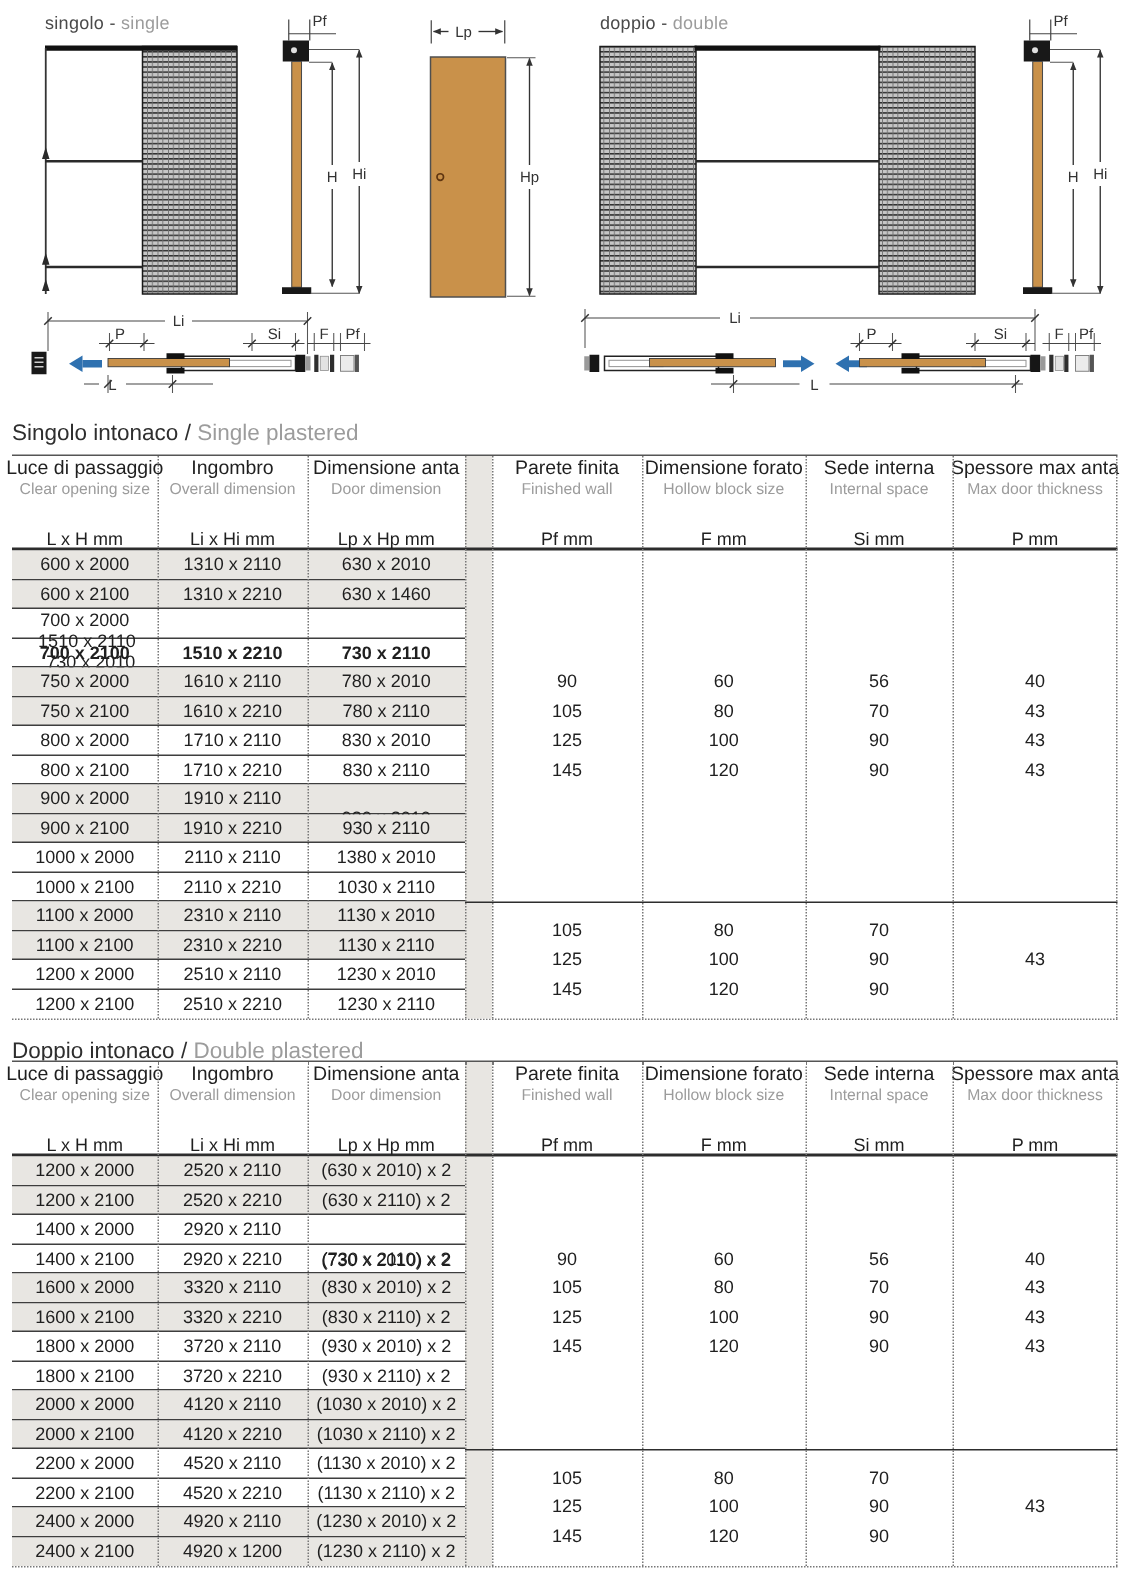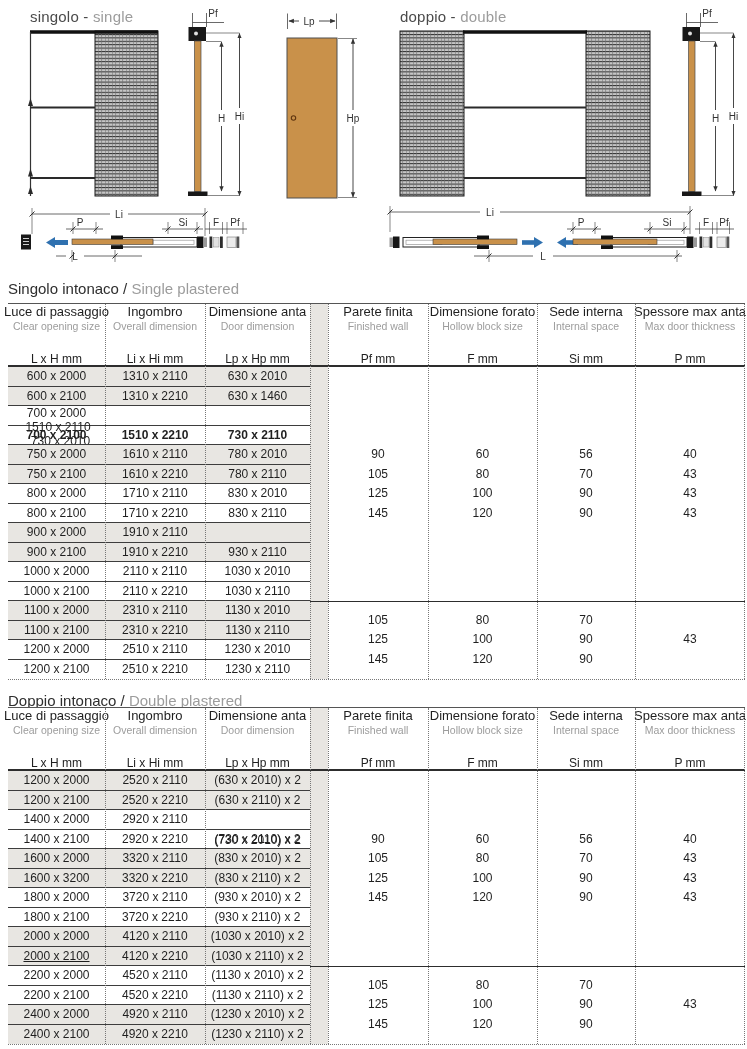--- a/index.html
+++ b/index.html
@@ -3,42 +3,42 @@
 <meta charset="utf-8">
 <style>
   html,body{margin:0;padding:0;}
   body{
     width:747px;height:1049px;position:relative;overflow:hidden;
     background:#ffffff;
     font-family:"Liberation Sans", sans-serif;
     -webkit-font-smoothing:antialiased;
   }
   .diagrams{position:absolute;top:0;left:0;width:747px;height:272px;}
-  .diag-label{position:absolute;top:8px;font-size:15px;color:#4a4a4a;letter-spacing:.2px;}
+  .diag-label{position:absolute;top:8px;font-size:12px;color:#4a4a4a;letter-spacing:.2px;}
   .diag-label .gray{color:#9c9c9c;}
   svg text{font-family:"Liberation Sans",sans-serif;font-size:10px;fill:#333;}
 
   .tbl-title{position:absolute;left:8px;font-size:15px;color:#2e2e2e;}
   .tbl-title .gray{color:#9c9c9c;}
 
   .tbl{
     position:absolute;left:8px;width:737px;background:#fff;
     border-top:1px solid #555;border-bottom:1px dotted #777;
     box-sizing:content-box;
   }
   .strip{position:absolute;top:0;bottom:0;background:#e8e6e2;}
   .thead{position:absolute;top:0;left:0;right:0;height:63px;border-bottom:2px solid #2d2d2d;box-sizing:border-box;}
   .hcol{position:absolute;top:0;height:61px;display:flex;flex-direction:column;align-items:center;justify-content:center;text-align:center;}
   .h-it{font-size:13px;color:#1f1f1f;white-space:nowrap;}
   .h-en{font-size:10.5px;color:#9c9c9c;white-space:nowrap;margin-top:1px;}
   .h-unit{font-size:12px;color:#1f1f1f;white-space:nowrap;margin-top:20px;}
   .tbody-left{position:absolute;top:63px;left:0;width:302px;}
   .row{position:absolute;left:0;width:302px;height:19.5px;display:flex;border-bottom:1px solid #3d3d3d;box-sizing:border-box;}
   .row:last-child{border-bottom:none;}
-  .row.shade{background:#e8e6e2;}
+  .row.shade{background:#e8e6e2;align-items:center;}
   .cell{font-size:12px;color:#1f1f1f;display:flex;align-items:center;justify-content:center;white-space:nowrap;}
   .gcol{position:absolute;display:flex;flex-direction:column;justify-content:center;}
   .gval{height:19.5px;line-height:19.5px;text-align:center;font-size:12px;color:#1f1f1f;}
   .gsep{position:absolute;left:302px;width:435px;height:0;border-top:1px solid #2d2d2d;}
   .vline{position:absolute;top:0;bottom:0;width:0;border-left:1px dotted #777;}
 </style>
 </head>
 <body>
 
 <div class="diagrams">
@@ -303,21 +303,21 @@
         <div class="cell" style="width: 105px; margin-top: 26px;">930 x 2010</div>
       </div>
       <div class="row shade" style="top: 175.5px;">
         <div class="cell" style="width: 97px;">900 x 2100</div>
         <div class="cell" style="width: 100px;">1910 x 2210</div>
         <div class="cell" style="width: 105px;">930 x 2110</div>
       </div>
       <div class="row" style="top: 195px;">
         <div class="cell" style="width: 97px;">1000 x 2000</div>
         <div class="cell" style="width: 100px;">2110 x 2110</div>
-        <div class="cell" style="width: 105px;">1030 x 2010</div>
+        <div class="cell" style="width: 105px;">1380 x 2010</div>
       </div>
       <div class="row" style="top: 214.5px;">
         <div class="cell" style="width: 97px;">1000 x 2100</div>
         <div class="cell" style="width: 100px; text-align: center;">2110 x 2210</div>
         <div class="cell" style="width: 105px;">1030 x 2110</div>
       </div>
       <div class="row shade" style="top: 234px;">
         <div class="cell" style="width: 97px;">1100 x 2000</div>
         <div class="cell" style="width: 100px;">2310 x 2110</div>
         <div class="cell" style="width: 105px;">1130 x 2010</div>
@@ -453,62 +453,62 @@
         <div class="cell" style="width: 97px;">1400 x 2100</div>
         <div class="cell" style="width: 100px;">2920 x 2210</div>
         <div class="cell" style="width: 105px;">(730 x 2110) x 2</div>
       </div>
       <div class="row shade" style="top: 78px;">
         <div class="cell" style="width: 97px;">1600 x 2000</div>
         <div class="cell" style="width: 100px;">3320 x 2110</div>
         <div class="cell" style="width: 105px;">(830 x 2010) x 2</div>
       </div>
       <div class="row shade" style="top: 97.5px;">
-        <div class="cell" style="width: 97px;">1600 x 3200</div>
+        <div class="cell" style="width: 97px;">1600 x 2100</div>
         <div class="cell" style="width: 100px;">3320 x 2210</div>
         <div class="cell" style="width: 105px;">(830 x 2110) x 2</div>
       </div>
       <div class="row" style="top: 117px;">
         <div class="cell" style="width: 97px;">1800 x 2000</div>
         <div class="cell" style="width: 100px;">3720 x 2110</div>
         <div class="cell" style="width: 105px;">(930 x 2010) x 2</div>
       </div>
       <div class="row" style="top: 136.5px;">
         <div class="cell" style="width: 97px;">1800 x 2100</div>
         <div class="cell" style="width: 100px;">3720 x 2210</div>
         <div class="cell" style="width: 105px;">(930 x 2110) x 2</div>
       </div>
       <div class="row shade" style="top: 156px;">
         <div class="cell" style="width: 97px;">2000 x 2000</div>
         <div class="cell" style="width: 100px;">4120 x 2110</div>
         <div class="cell" style="width: 105px;">(1030 x 2010) x 2</div>
       </div>
       <div class="row shade" style="top: 175.5px;">
-        <div class="cell" style="width: 97px; text-decoration: underline;">2000 x 2100</div>
+        <div class="cell" style="width: 97px;">2000 x 2100</div>
         <div class="cell" style="width: 100px;">4120 x 2210</div>
         <div class="cell" style="width: 105px;">(1030 x 2110) x 2</div>
       </div>
       <div class="row" style="top: 195px;">
         <div class="cell" style="width: 97px;">2200 x 2000</div>
         <div class="cell" style="width: 100px;">4520 x 2110</div>
         <div class="cell" style="width: 105px;">(1130 x 2010) x 2</div>
       </div>
       <div class="row" style="top: 214.5px;">
         <div class="cell" style="width: 97px;">2200 x 2100</div>
         <div class="cell" style="width: 100px;">4520 x 2210</div>
         <div class="cell" style="width: 105px;">(1130 x 2110) x 2</div>
       </div>
       <div class="row shade" style="top: 234px;">
         <div class="cell" style="width: 97px;">2400 x 2000</div>
         <div class="cell" style="width: 100px;">4920 x 2110</div>
         <div class="cell" style="width: 105px;">(1230 x 2010) x 2</div>
       </div>
       <div class="row shade" style="top: 253.5px;">
         <div class="cell" style="width: 97px;">2400 x 2100</div>
-        <div class="cell" style="width: 100px;">4920 x 2210</div>
+        <div class="cell" style="width: 100px;">4920 x 1200</div>
         <div class="cell" style="width: 105px;">(1230 x 2110) x 2</div>
       </div>
     </div>
     <div class="gcol" style="left: 320px; width: 100px; top: 63px; height: 195px;">
       <div class="gval">90</div>
       <div class="gval">105</div>
       <div class="gval">125</div>
       <div class="gval">145</div>
     </div>
     <div class="gcol" style="left: 420px; width: 109px; top: 63px; height: 195px;">

